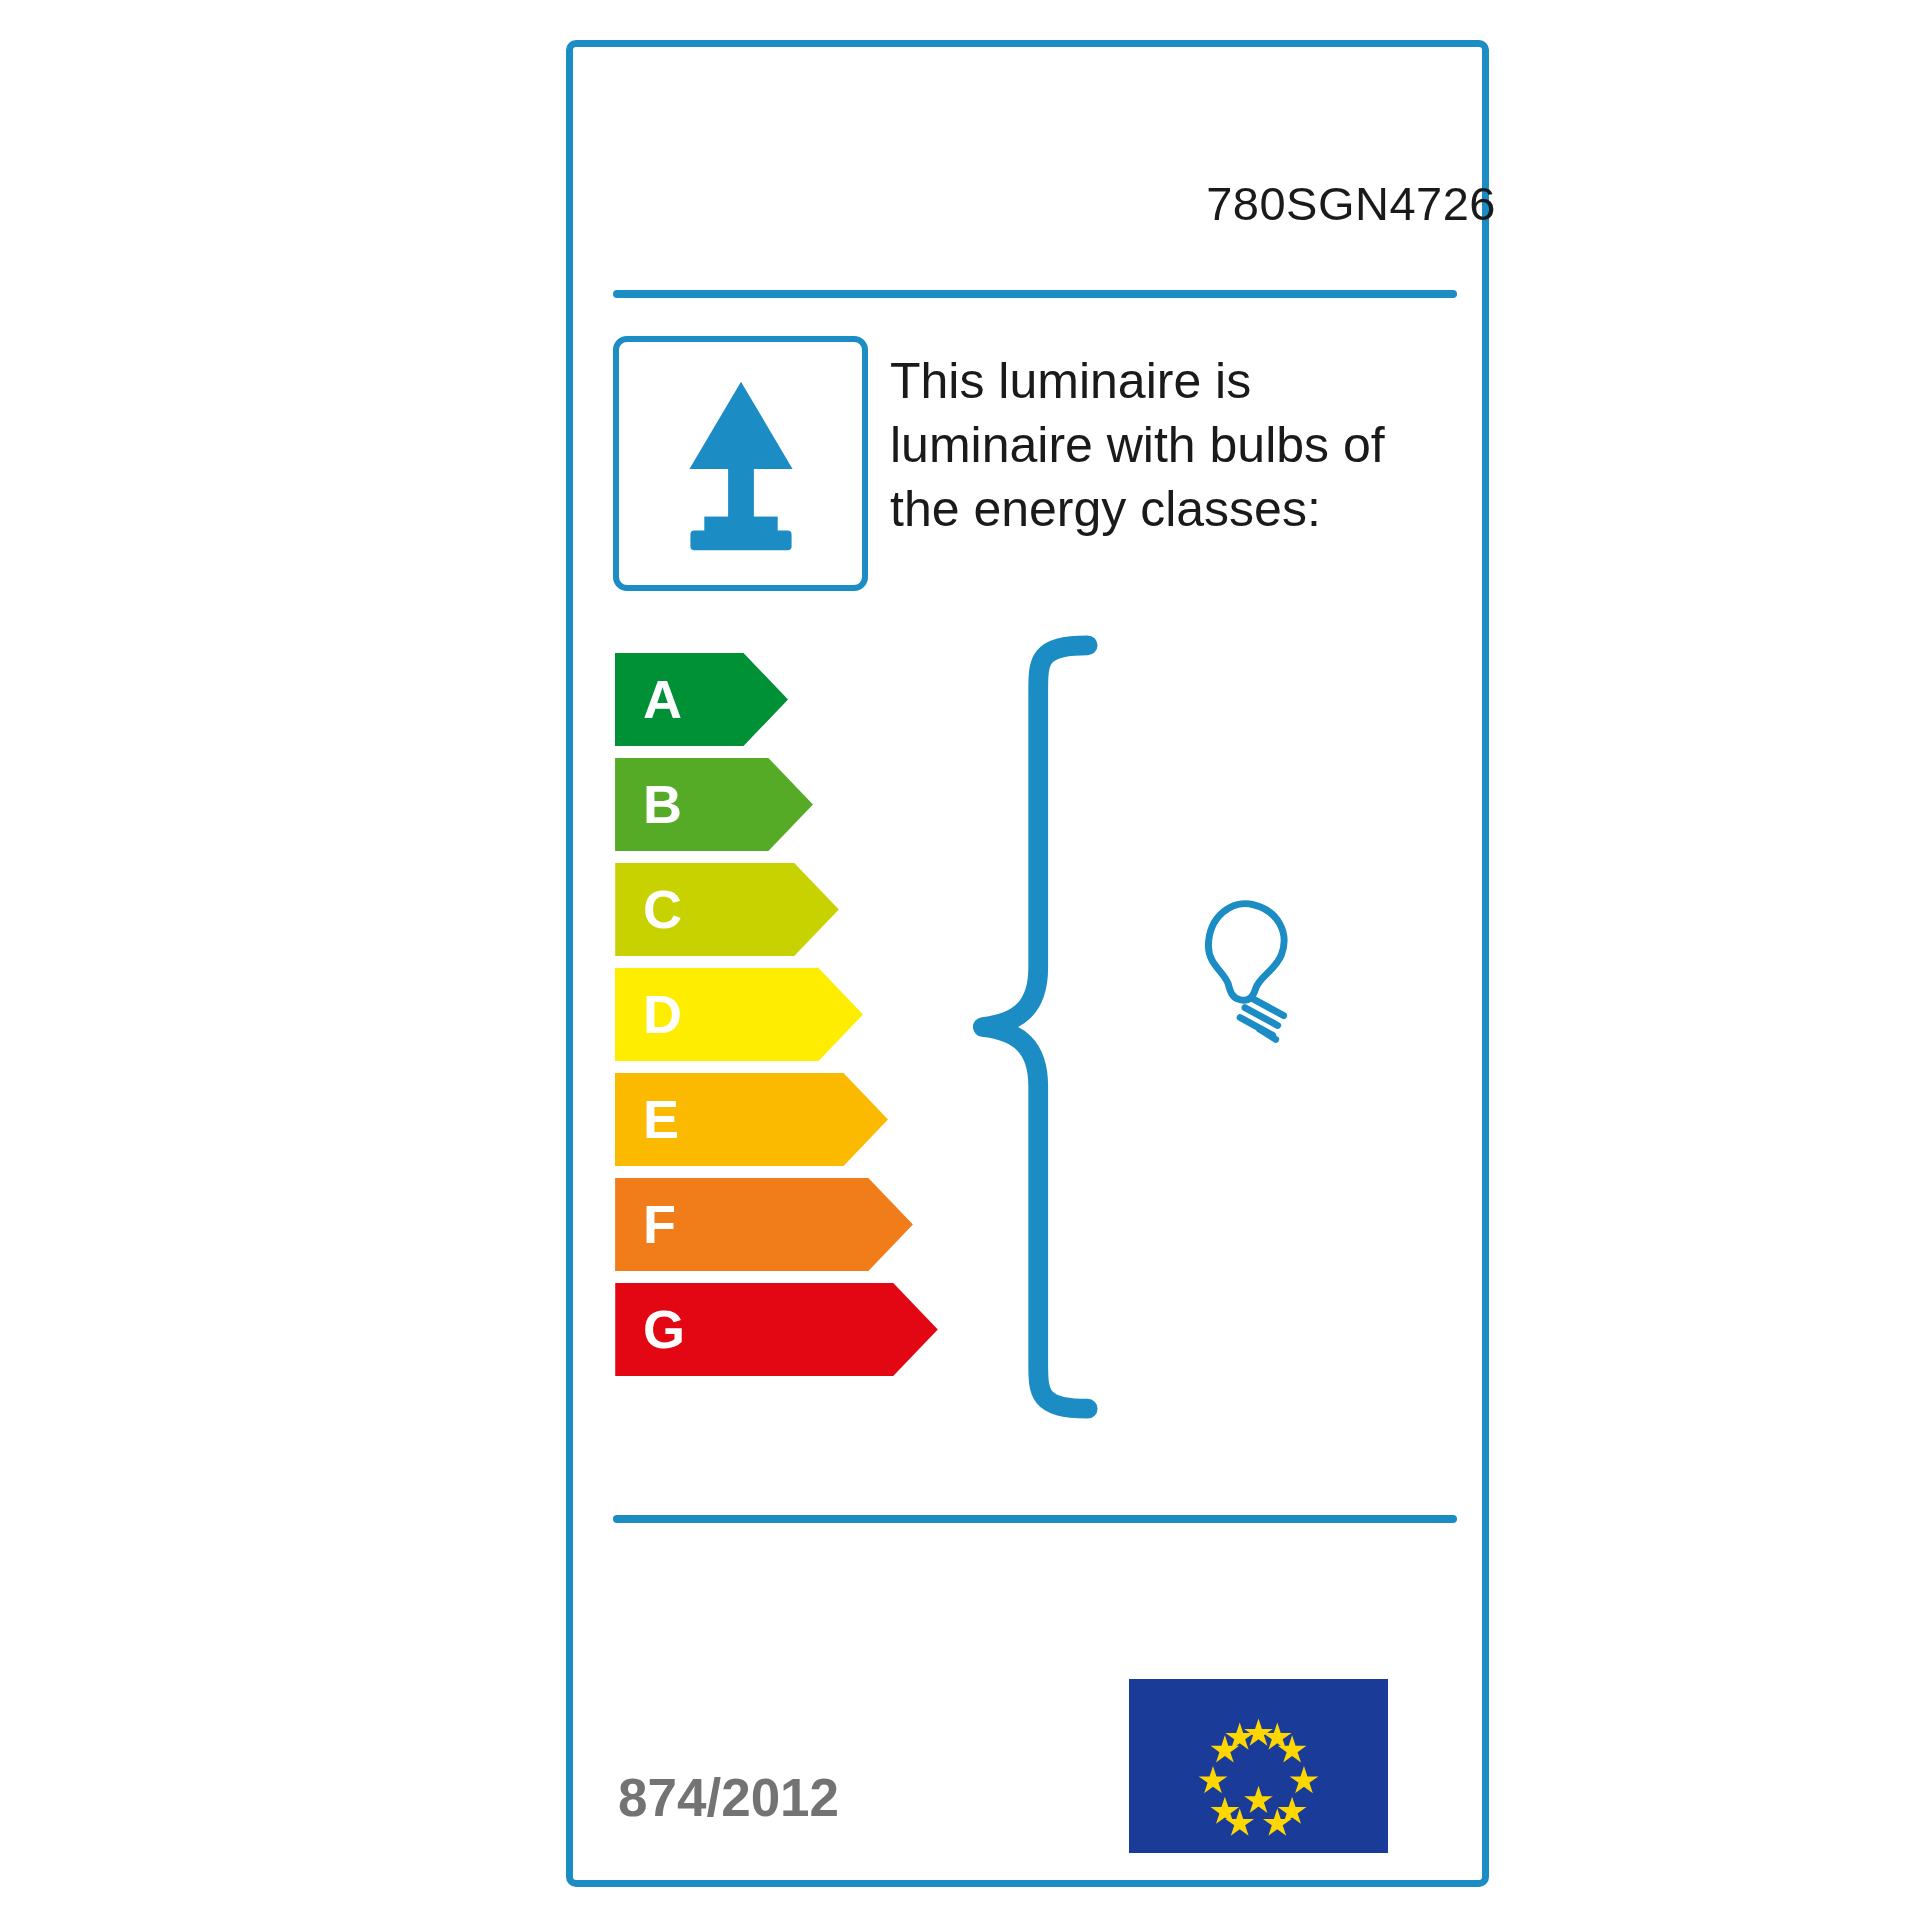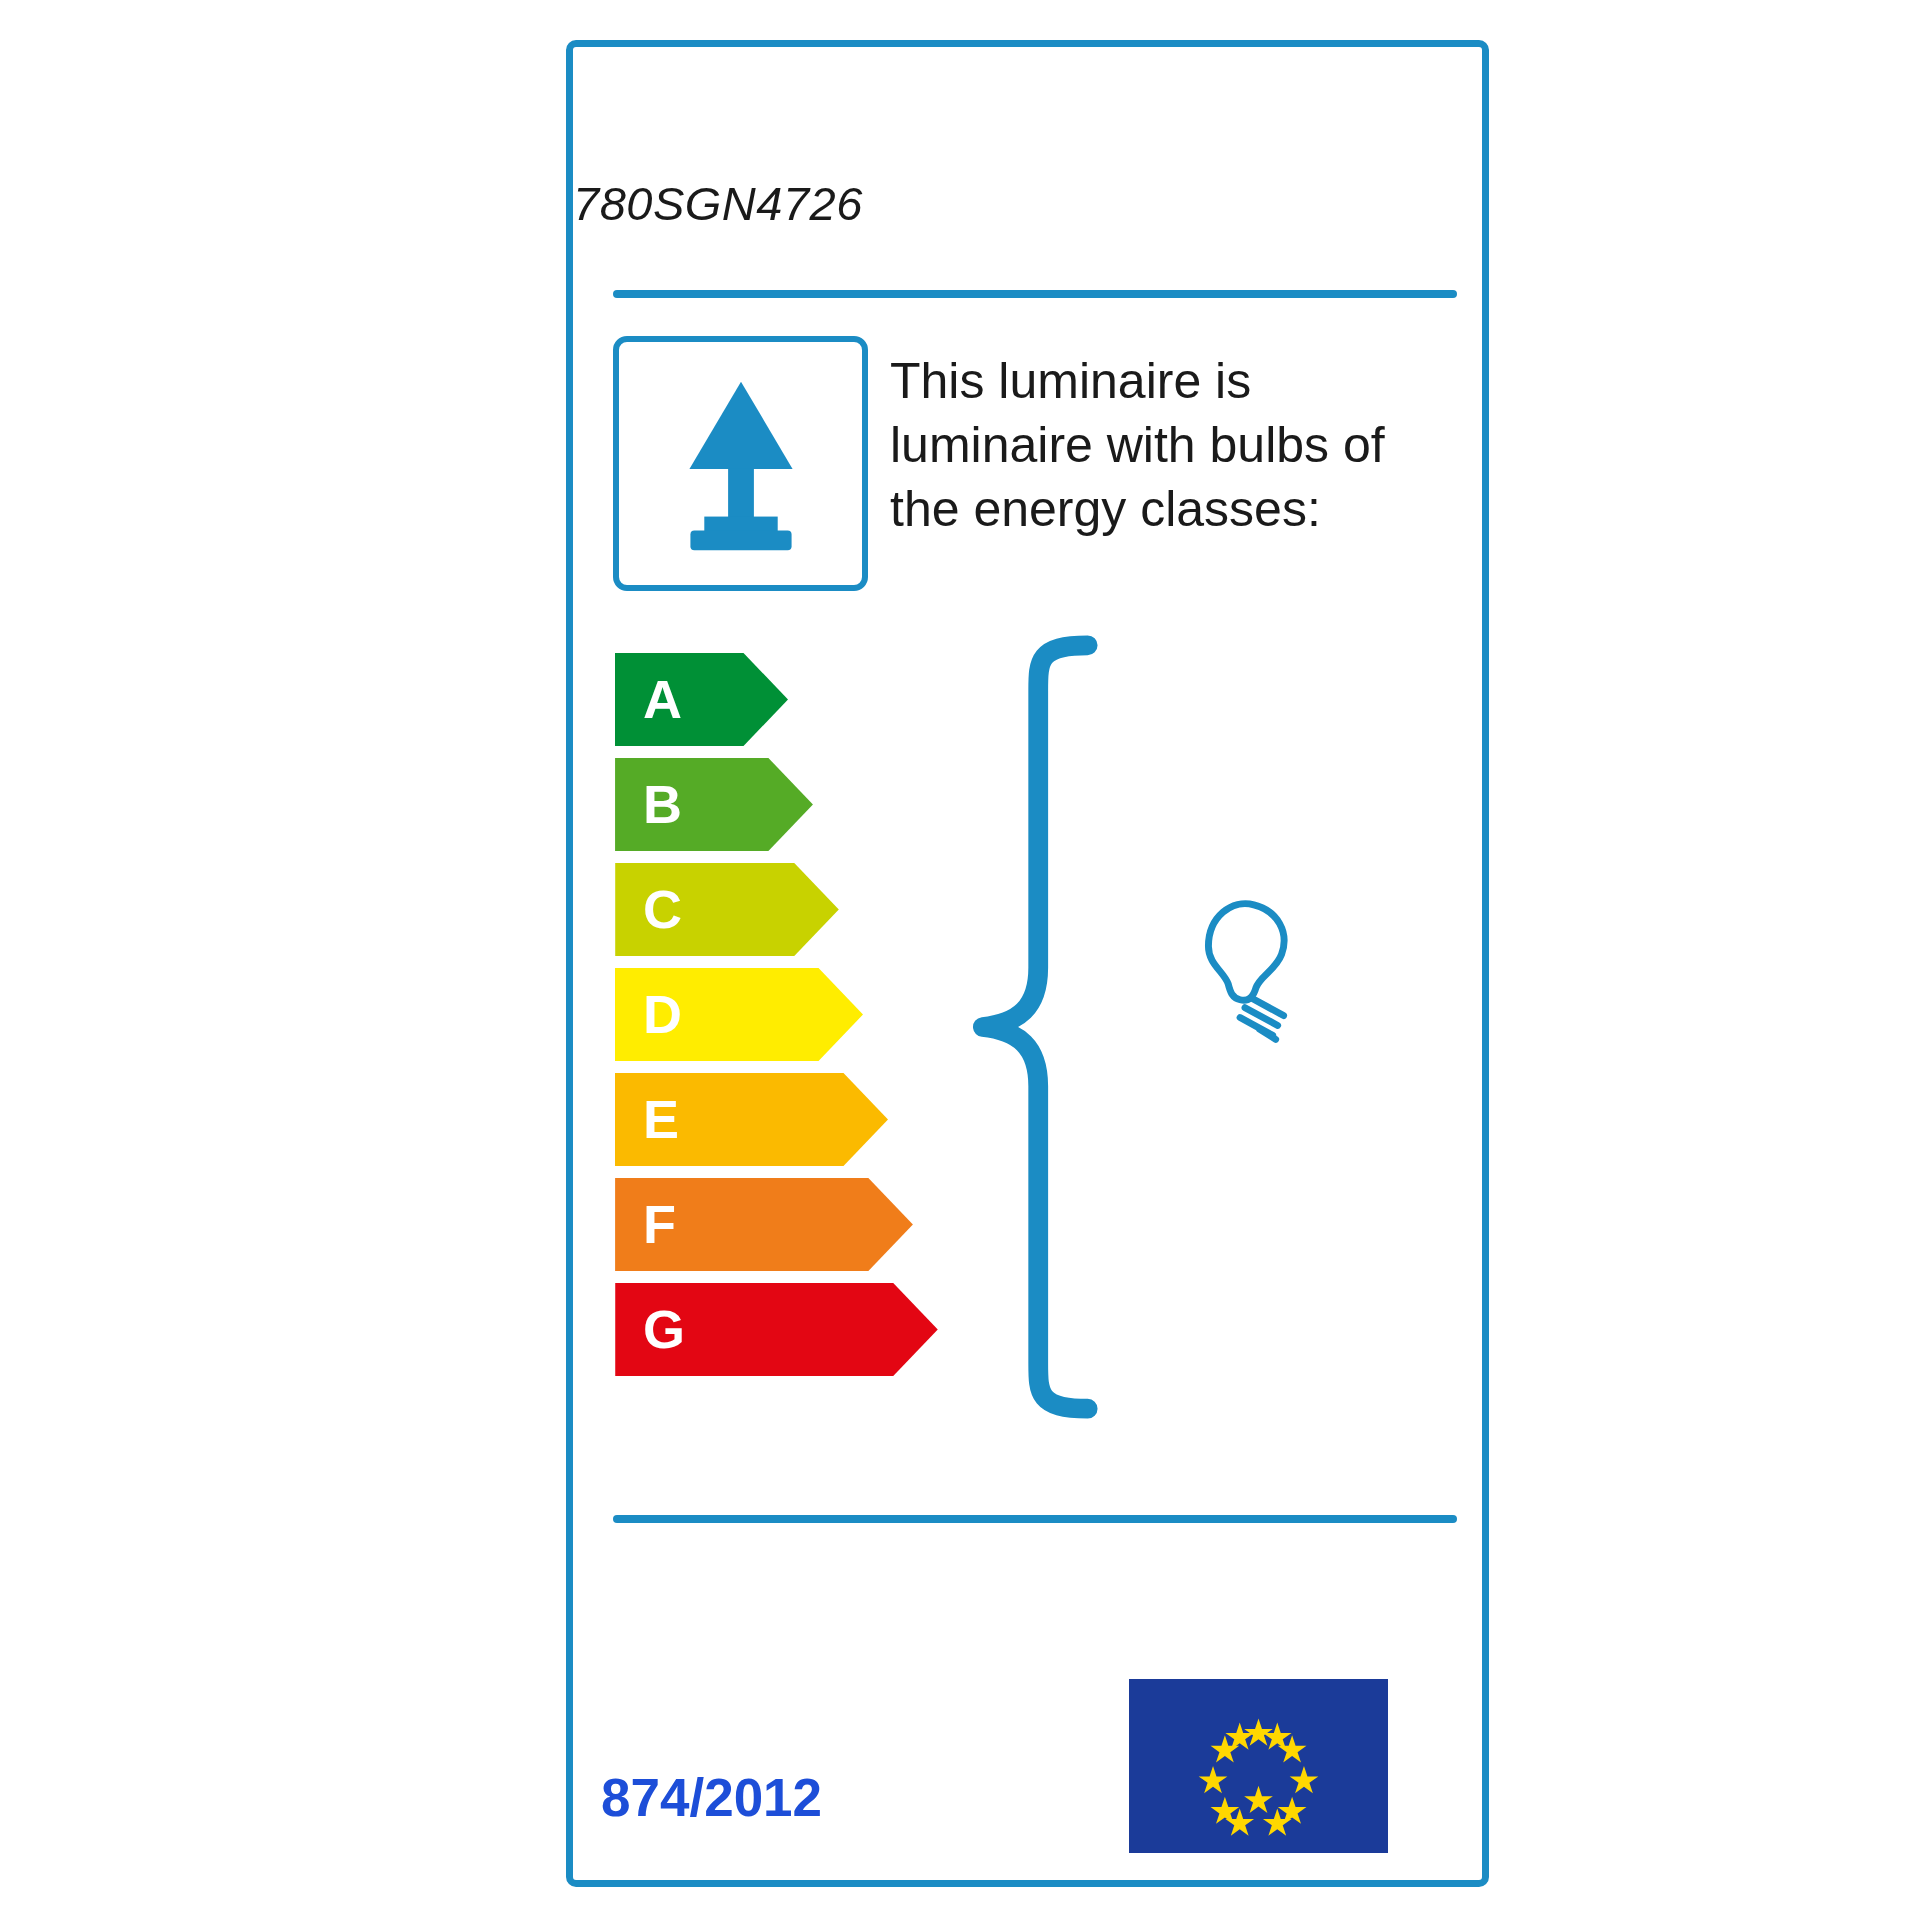--- a/index.html
+++ b/index.html
@@ -22,25 +22,24 @@
     border: 7px solid #1b8cc4;
     border-radius: 10px;
     box-sizing: border-box;
     background: #ffffff;
   }
   #model-code {
     position: absolute;
     left: 0;
     top: 129px;
     width: 923px;
-    text-align: left;
+    text-align: right;
     font-size: 47px;
     color: #1a1a1a;
     letter-spacing: 0.5px;
-    font-style: italic;
   }
   .rule {
     position: absolute;
     left: 40px;
     width: 844px;
     height: 8px;
     background: #1b8cc4;
     border-radius: 4px;
   }
   #rule-top { top: 243px; }
@@ -112,25 +111,25 @@
     left: 556px;
     top: 1632px;
     width: 259px;
     height: 174px;
     background: #1b3b99;
   }
   #eu-flag svg { display: block; }
 
   #regulation {
     position: absolute;
-    left: 28px;
+    left: 45px;
     top: 1720px;
     font-size: 53px;
     font-weight: bold;
-    color: #1d4ed8;
+    color: #737373;
   }
 </style>
 </head>
 <body>
 
 <div id="label-card">
 
   <div id="model-code">780SGN4726</div>
 
   <div class="rule" id="rule-top"></div>

